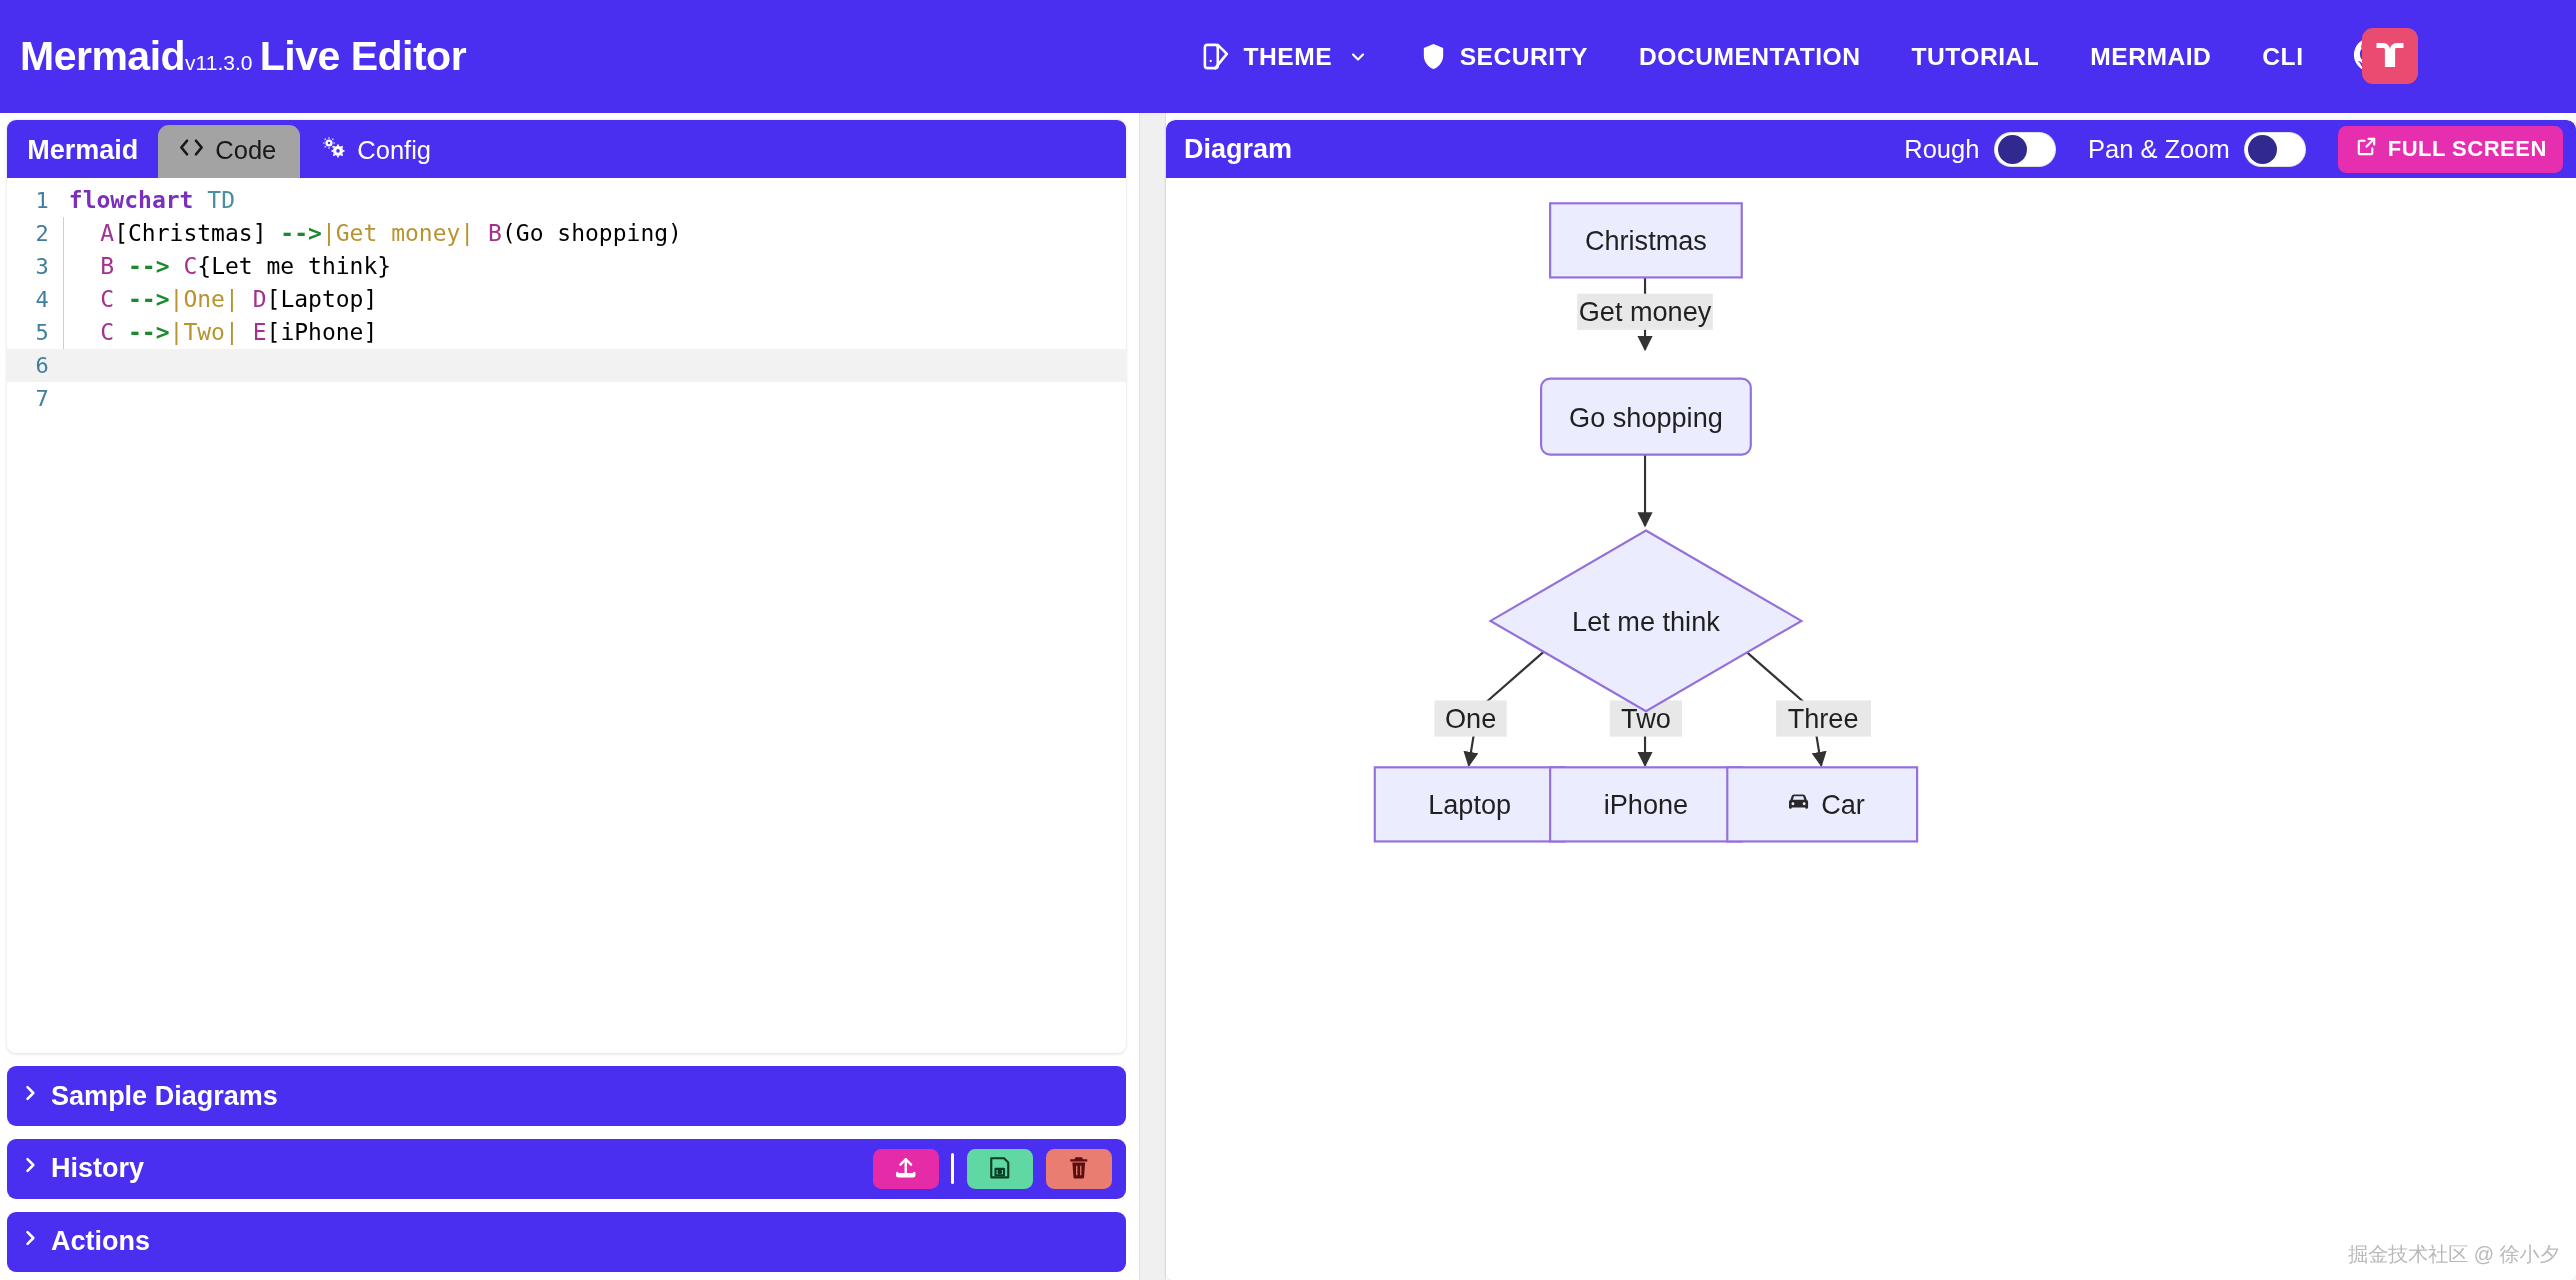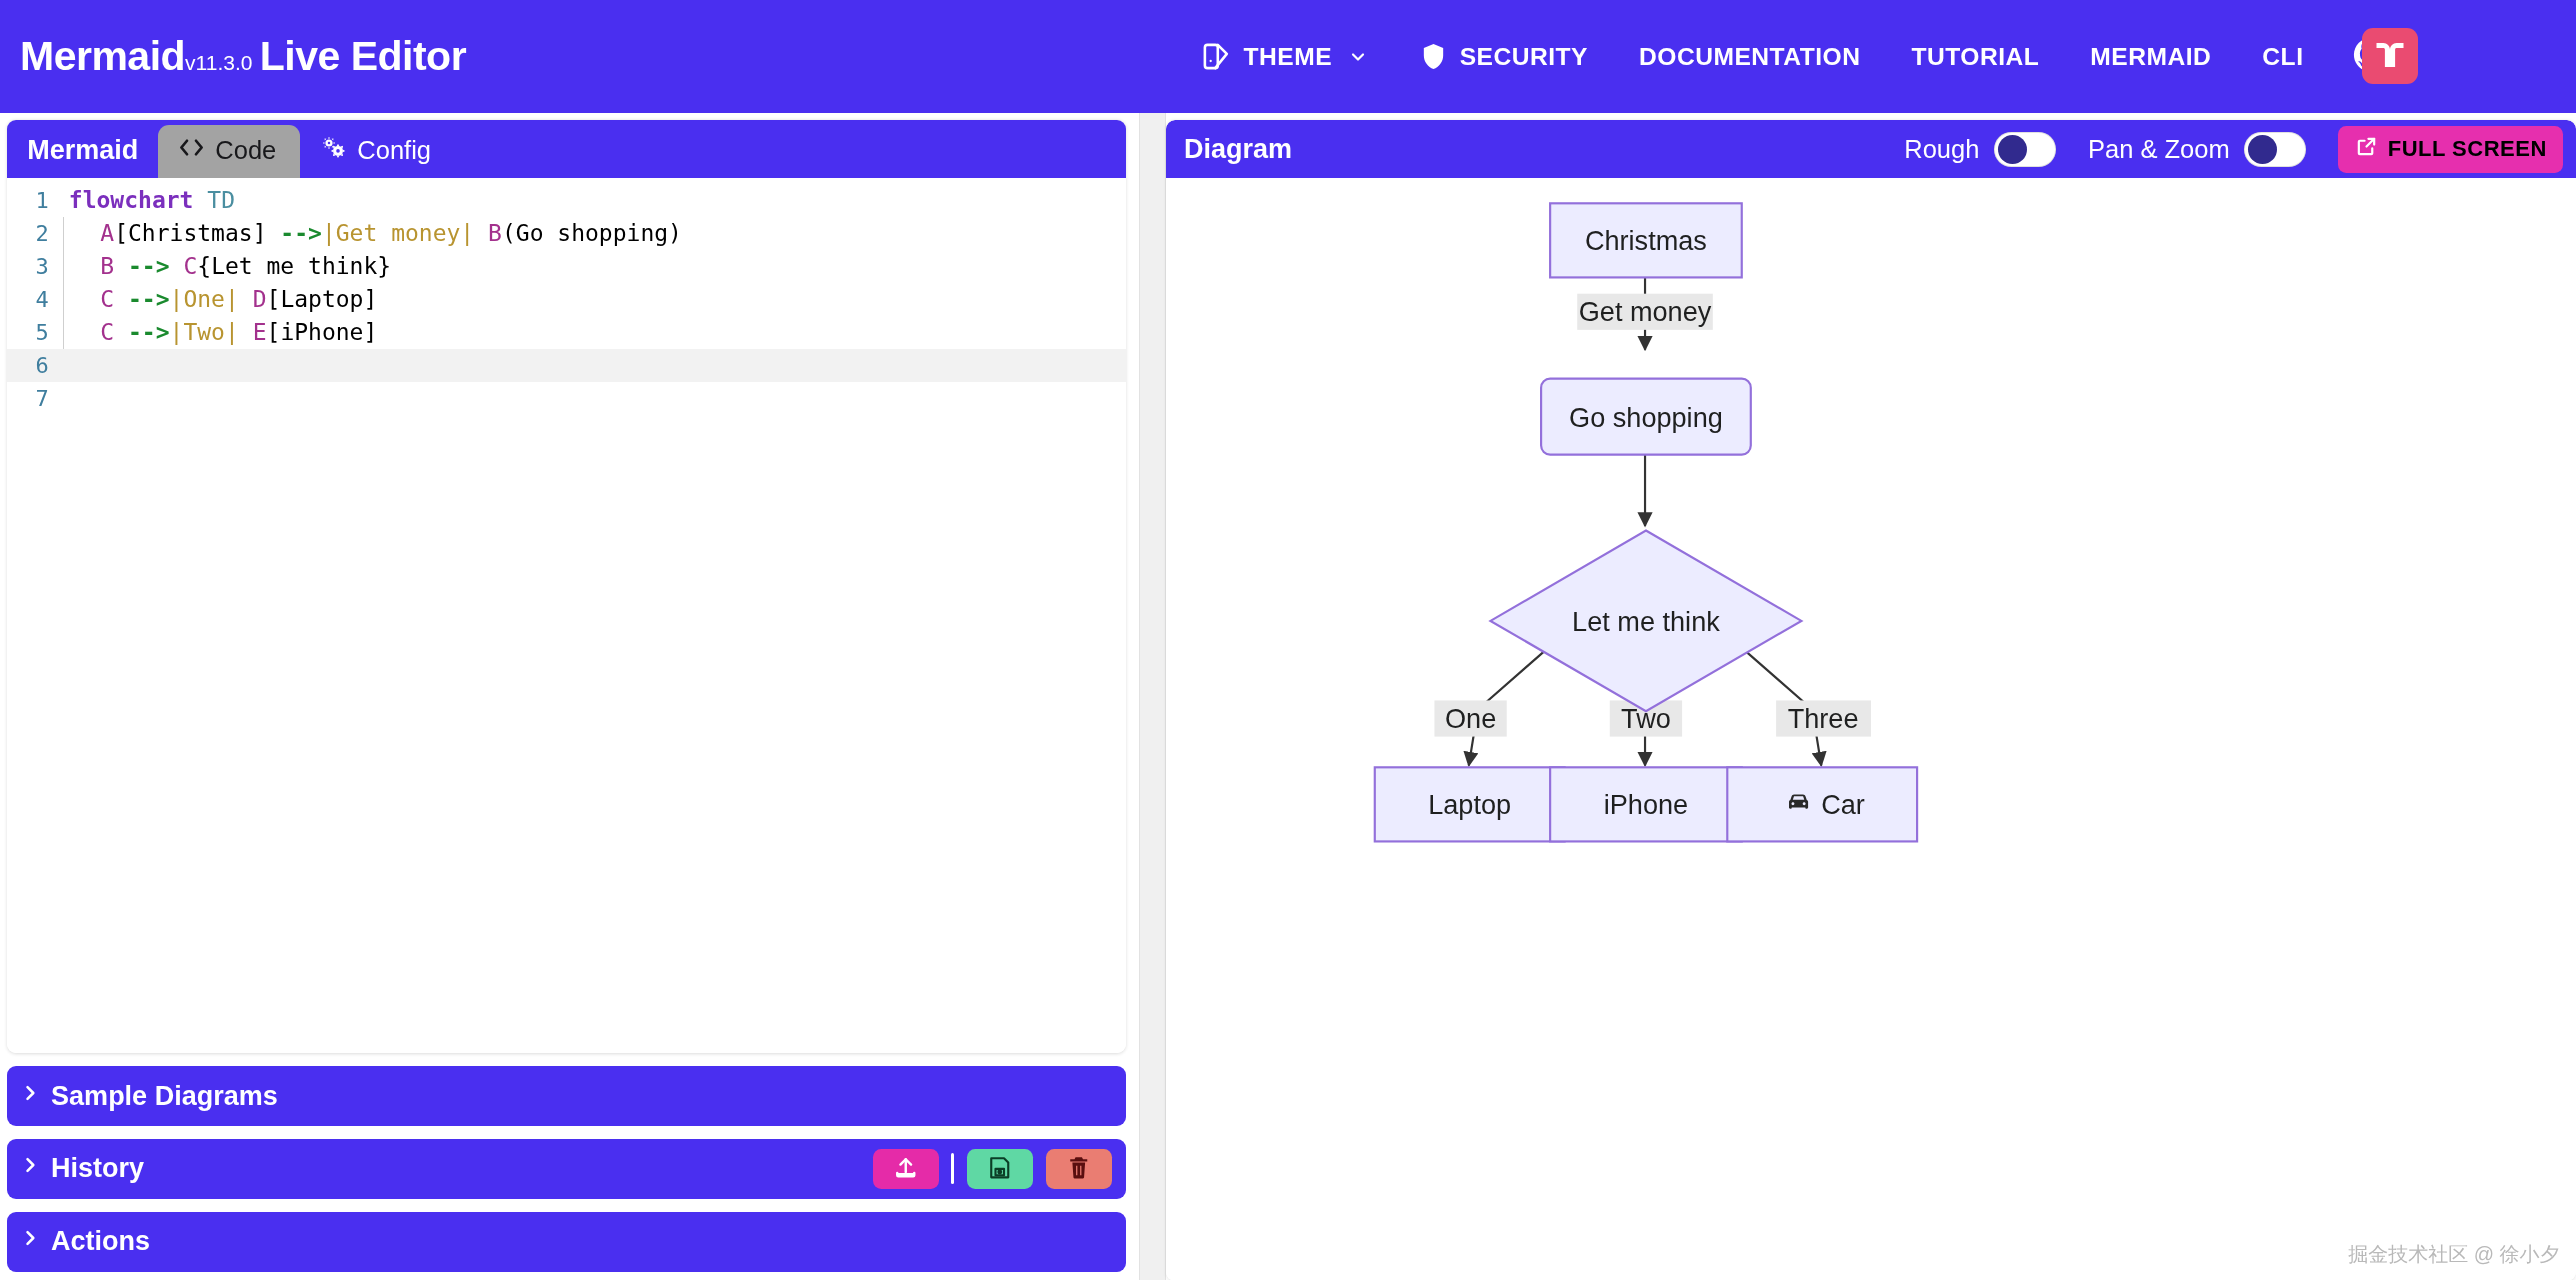--- a/index.html
+++ b/index.html
@@ -264,21 +264,21 @@
     border-radius: 9px 9px 0 0;
   }
   #diagram-bar .dtitle {
     color: #fff; font-size: 27px; font-weight: bold; white-space: nowrap;
   }
   #dbar-right {
     margin-left: auto;
     display: flex; align-items: center; gap: 32px;
   }
   .pillbtn {
-    color: #000000; border-radius: 8.2px;
+    color: #ffffff; border-radius: 8.2px;
     font-size: 22px; font-weight: bold; letter-spacing: 0.5px;
     padding: 9px 16.4px;
     display: flex; align-items: center; gap: 10px;
     cursor: pointer; white-space: nowrap;
   }
   .pillbtn.fs { background: #e62fae; }
   .pillbtn.smc { background: #ea5165; }
 
   #diagram-canvas {
     flex: 1;

